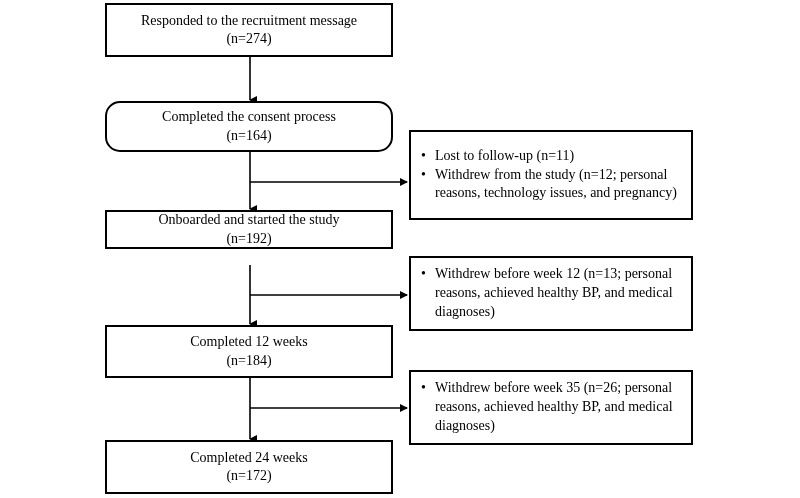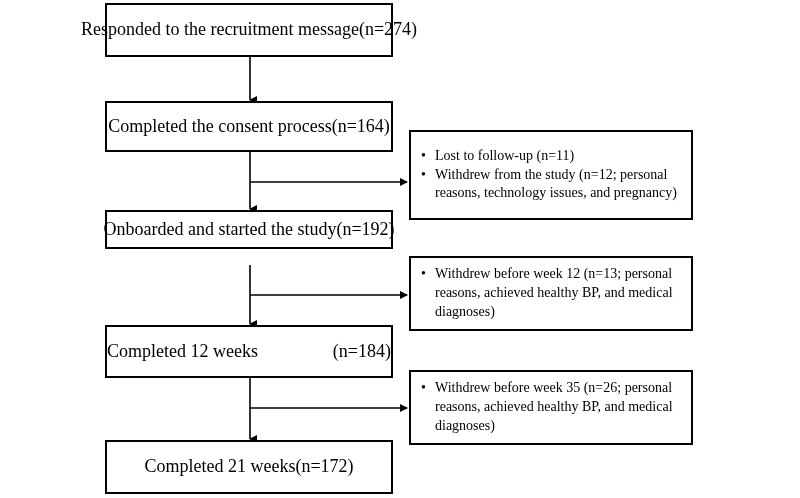--- a/index.html
+++ b/index.html
@@ -17,25 +17,25 @@
     height: 498px;
     background: #ffffff;
     overflow: hidden;
   }
   .box {
     position: absolute;
     box-sizing: border-box;
     border: 2px solid #000000;
     background: #ffffff;
     display: flex;
-    flex-direction: row;
+    flex-direction: column;
     align-items: center;
     justify-content: center;
     text-align: center;
-    font-size: 18px;
+    font-size: 14px;
     line-height: 1.32;
     z-index: 2;
   }
   .box .line1,
   .box .line2 {
     display: block;
     white-space: nowrap;
   }
   .sidebox {
     position: absolute;
@@ -97,37 +97,37 @@
     <line x1="250" y1="182" x2="407" y2="182" stroke="#000000" stroke-width="1.3" marker-end="url(#arrowRight)"></line>
     <line x1="250" y1="295" x2="407" y2="295" stroke="#000000" stroke-width="1.3" marker-end="url(#arrowRight)"></line>
     <line x1="250" y1="408" x2="407" y2="408" stroke="#000000" stroke-width="1.3" marker-end="url(#arrowRight)"></line>
   </svg>
 
   <div class="box" style="left:105px; top:3px; width:288px; height:54px;">
     <span class="line1">Responded to the recruitment message</span>
     <span class="line2">(n=274)</span>
   </div>
 
-  <div class="box" style="left:105px; top:101px; width:288px; height:51px;">
+  <div class="box" style="left:105px; top:101px; width:288px; height:51px;border-radius:15px;">
     <span class="line1">Completed the consent process</span>
     <span class="line2">(n=164)</span>
   </div>
 
   <div class="box" style="left:105px; top:210px; width:288px; height:39px;">
     <span class="line1">Onboarded and started the study</span>
     <span class="line2">(n=192)</span>
   </div>
 
-  <div class="box" style="left:105px; top:325px; width:288px; height:53px;justify-content:space-between;">
+  <div class="box" style="left:105px; top:325px; width:288px; height:53px;">
     <span class="line1">Completed 12 weeks</span>
     <span class="line2">(n=184)</span>
   </div>
 
   <div class="box" style="left:105px; top:440px; width:288px; height:54px;">
-    <span class="line1">Completed 21 weeks</span>
+    <span class="line1">Completed 24 weeks</span>
     <span class="line2">(n=172)</span>
   </div>
 
   <div class="sidebox" style="left:409px; top:130px; width:284px; height:90px;">
     <div class="bullet-row">
       <span class="bullet-dot">•</span>
       <span class="bullet-text">Lost to follow-up (n=11)</span>
     </div>
     <div class="bullet-row">
       <span class="bullet-dot">•</span>

